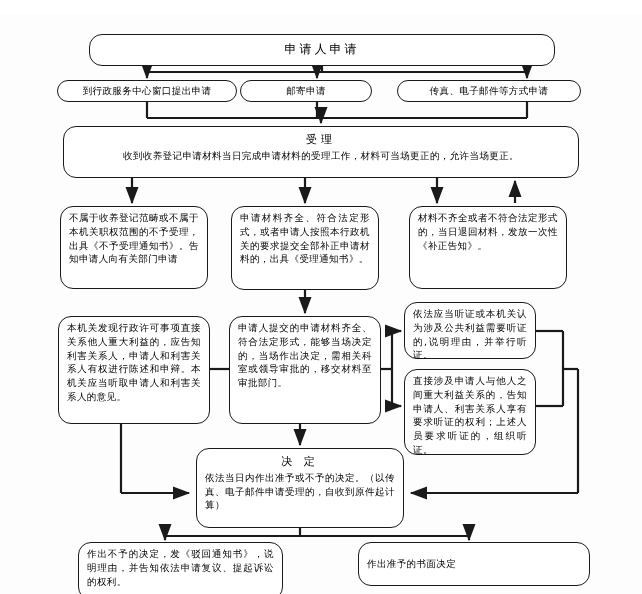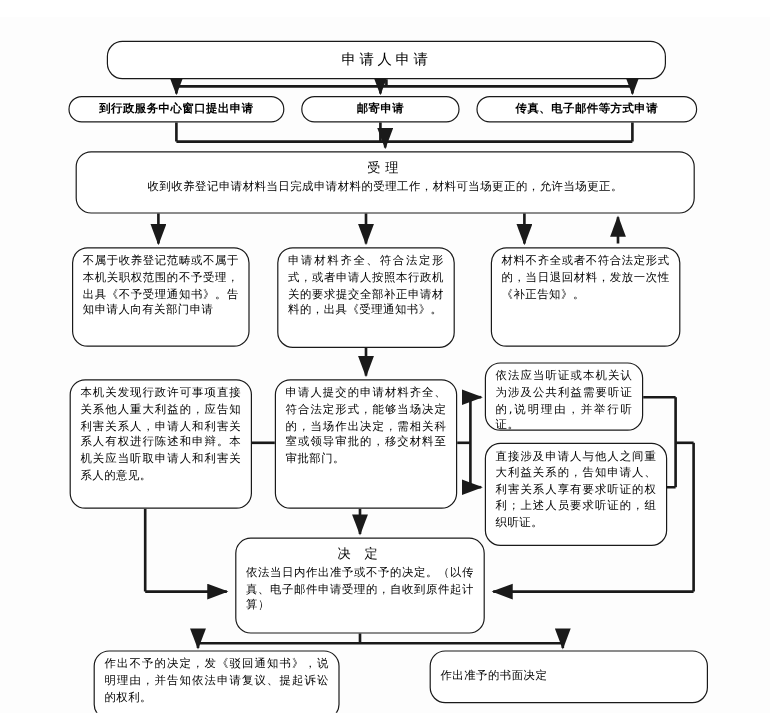--- a/index.html
+++ b/index.html
@@ -43,35 +43,35 @@
     font-size:11px;
     text-align:center;
     letter-spacing:4px;
     margin-bottom:1px;
   }
   
   #n-apply      {left:89px; top:20px;  width:466px; height:32px; display:flex;align-items:center;justify-content:center;}
   #n-apply .heading{letter-spacing:3px;font-size:12px;margin:0;}
 
   #n-ch-window  {left:57px;  top:66px; width:180px; height:22px; display:flex;align-items:center;justify-content:center;}
-  #n-ch-mail    {left:251px; top:66px; width:132px; height:22px; display:flex;align-items:center;justify-content:center;}
+  #n-ch-mail    {left:240px; top:66px; width:132px; height:22px; display:flex;align-items:center;justify-content:center;}
   #n-ch-fax     {left:397px; top:66px; width:184px; height:22px; display:flex;align-items:center;justify-content:center;}
-  .chan .body{font-size:9.5px;white-space:nowrap;font-weight:bold;}
+  .chan .body{font-size:9.5px;white-space:nowrap;}
 
   #n-accept     {left:63px;  top:112px; width:516px; height:52px; padding-top:5px;}
 
   #n-reject     {left:60px;  top:192px; width:148px; height:83px;}
   #n-complete   {left:231px; top:192px; width:148px; height:84px;}
   #n-incomplete {left:409px; top:192px; width:158px; height:83px;}
 
   #n-inform     {left:58px;  top:302px; width:152px; height:108px;}
   #n-onsite     {left:229px; top:302px; width:152px; height:108px;}
 
   #n-hearing-pub{left:404px; top:288px; width:132px; height:57px;}
-  #n-hearing-par{left:404px; top:355px; width:152px; height:86px;}
+  #n-hearing-par{left:404px; top:355px; width:132px; height:86px;}
 
   #n-decision   {left:196px; top:434px; width:208px; height:80px; padding-top:5px;}
 
   #n-deny       {left:78px;  top:528px; width:205px; height:58px;}
   #n-approve    {left:358px; top:528px; width:232px; height:44px; display:flex;align-items:center;}
   #n-approve .body{text-align:left;}
 </style>
 </head>
 <body>
 

